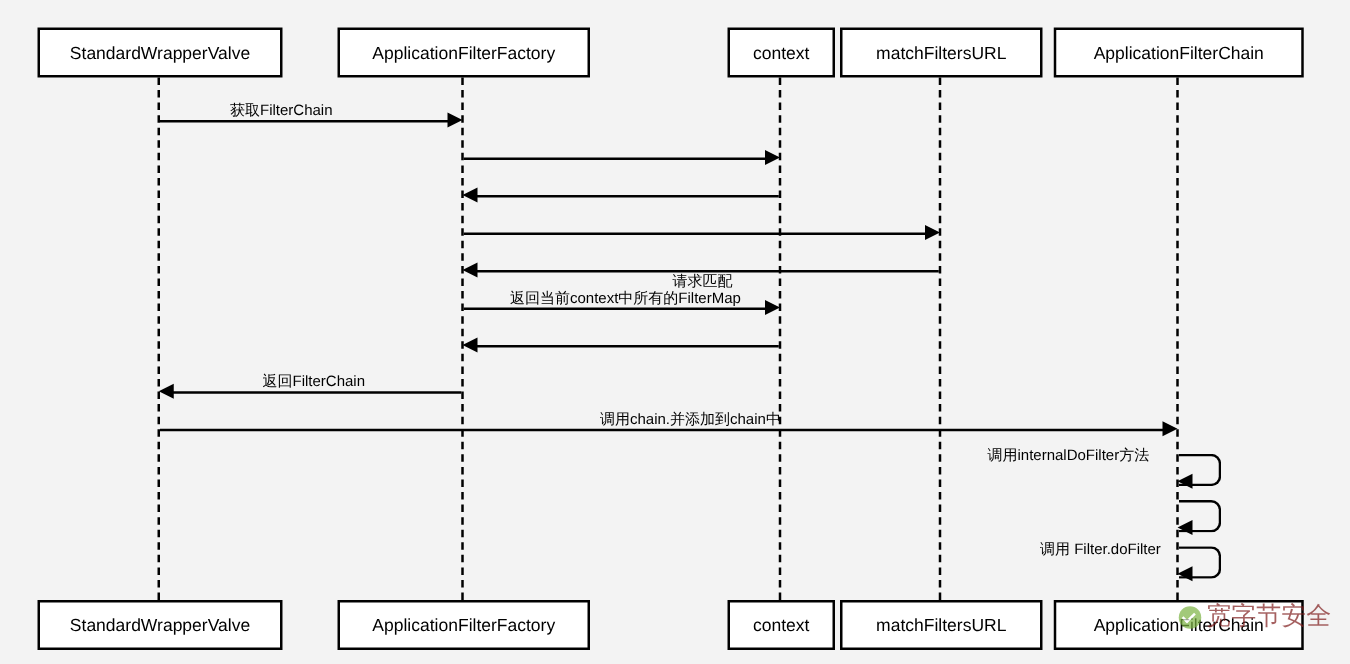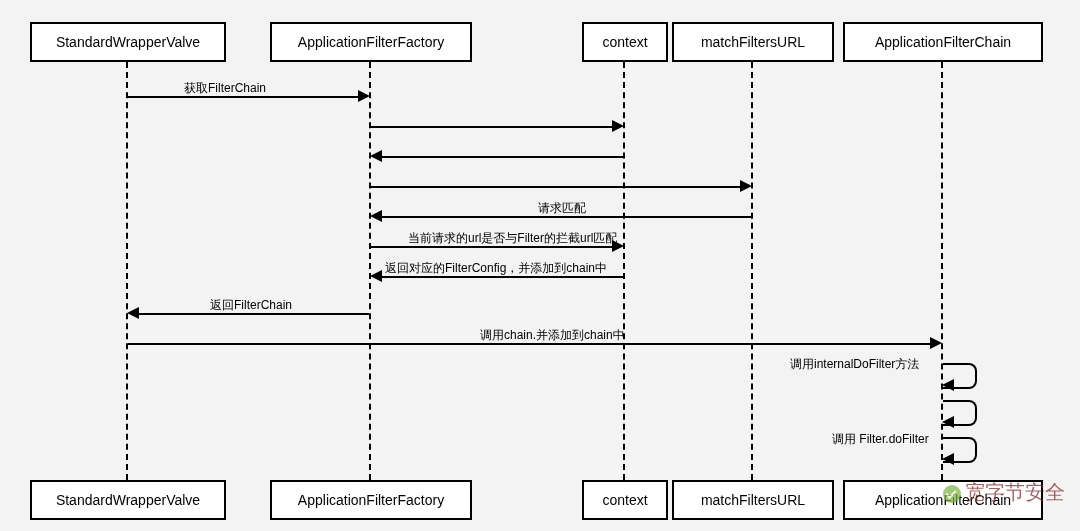--- a/index.html
+++ b/index.html
@@ -46,29 +46,28 @@
   <div class="arrow-r" style="left:612px;top:120px"></div>
 
   <div class="msg" style="left:378px;top:156px;width:245px"></div>
   <div class="arrow-l" style="left:370px;top:150px"></div>
 
   <div class="msg" style="left:371px;top:186px;width:373px"></div>
   <div class="arrow-r" style="left:740px;top:180px"></div>
 
   <div class="msg" style="left:378px;top:216px;width:373px"></div>
   <div class="arrow-l" style="left:370px;top:210px"></div>
-  <div class="msg-label" style="left:538px;top:200px">请求匹配</div>
+  <div class="msg-label" style="left:538px;top:217px">请求匹配</div>
 
   <div class="msg" style="left:371px;top:246px;width:245px"></div>
   <div class="arrow-r" style="left:612px;top:240px"></div>
-  <div class="msg-label" style="left:408px;top:230px">当前请求的url是否与Filter的拦截url匹配</div>
+  <div class="msg-label" style="left:408px;top:230px">返回当前context中所有的FilterMap</div>
 
   <div class="msg" style="left:378px;top:276px;width:245px"></div>
   <div class="arrow-l" style="left:370px;top:270px"></div>
-  <div class="msg-label" style="left:385px;top:260px">返回对应的FilterConfig，并添加到chain中</div>
 
   <div class="msg" style="left:135px;top:313px;width:234px"></div>
   <div class="arrow-l" style="left:127px;top:307px"></div>
   <div class="msg-label" style="left:210px;top:297px">返回FilterChain</div>
 
   <div class="msg" style="left:128px;top:343px;width:806px"></div>
   <div class="arrow-r" style="left:930px;top:337px"></div>
   <div class="msg-label" style="left:480px;top:327px">调用chain.并添加到chain中</div>
 
   <div class="self" style="left:943px;top:363px;width:32px;height:22px"></div>

